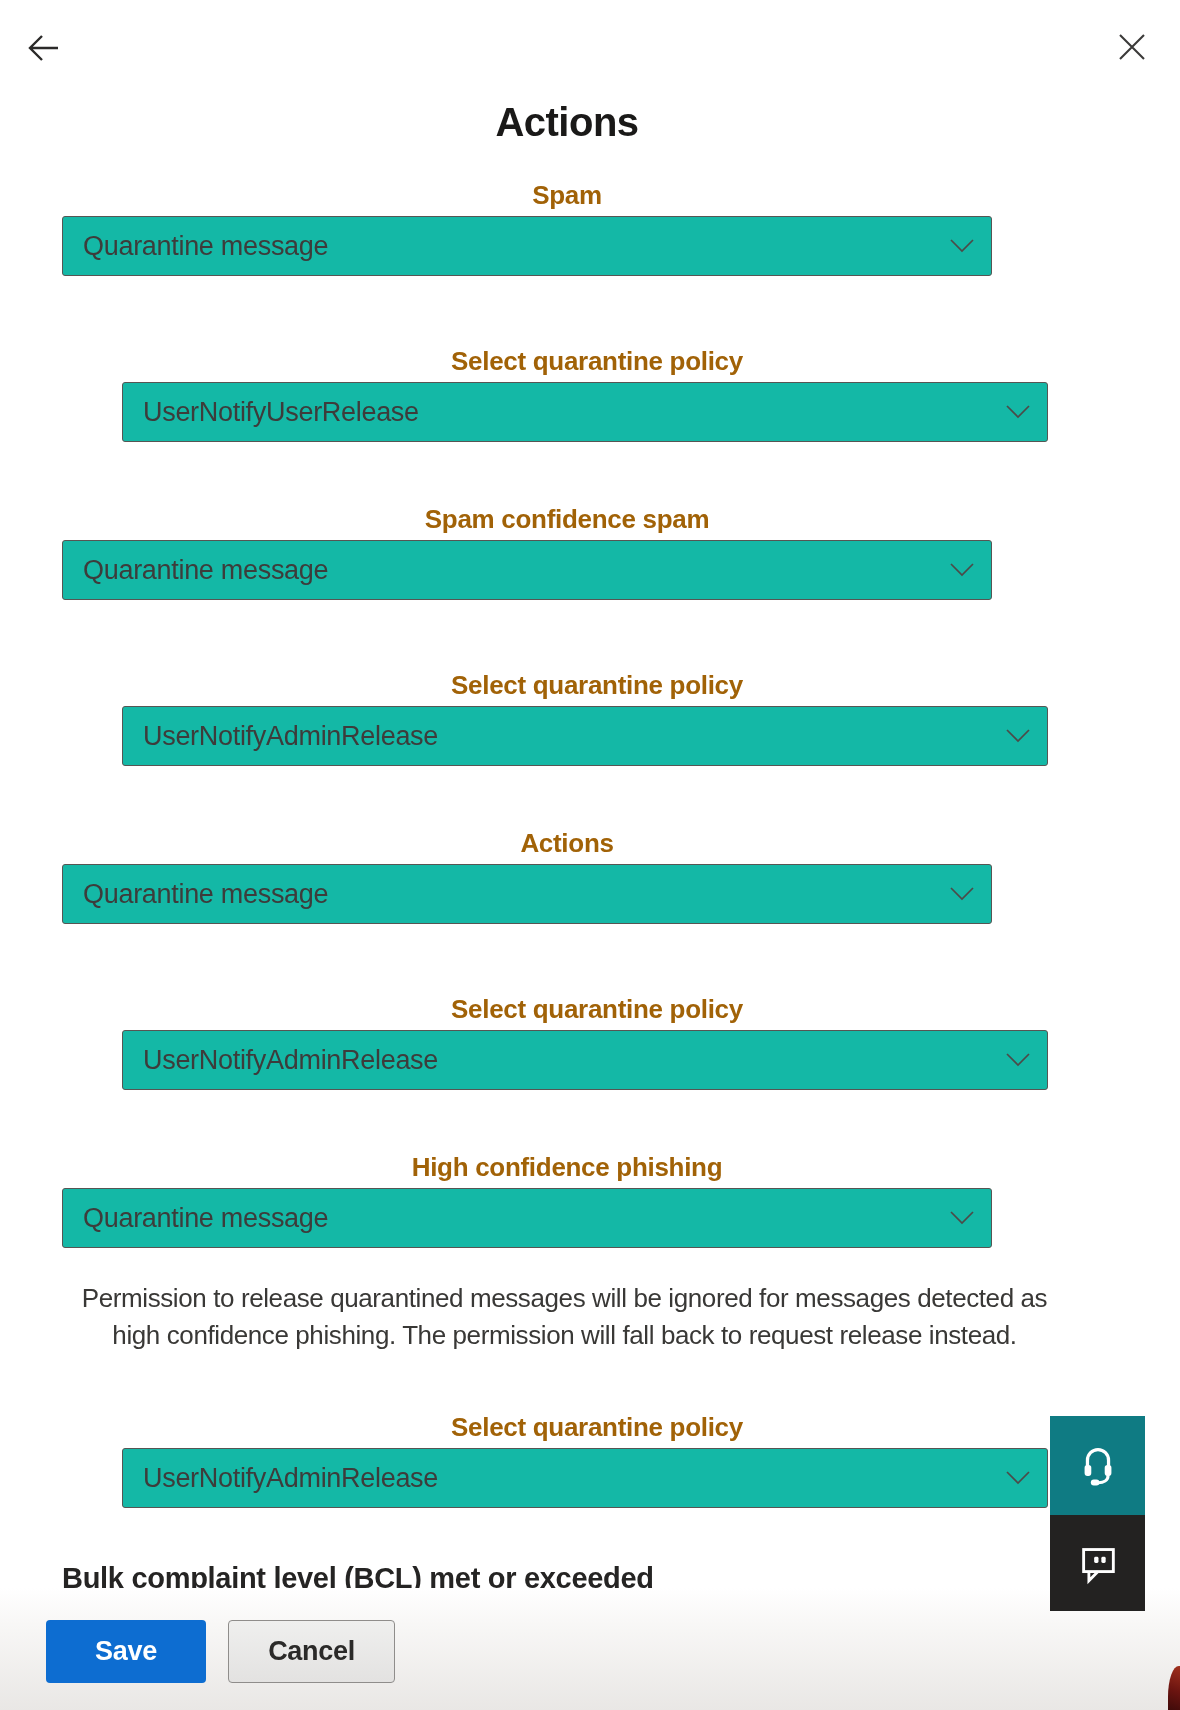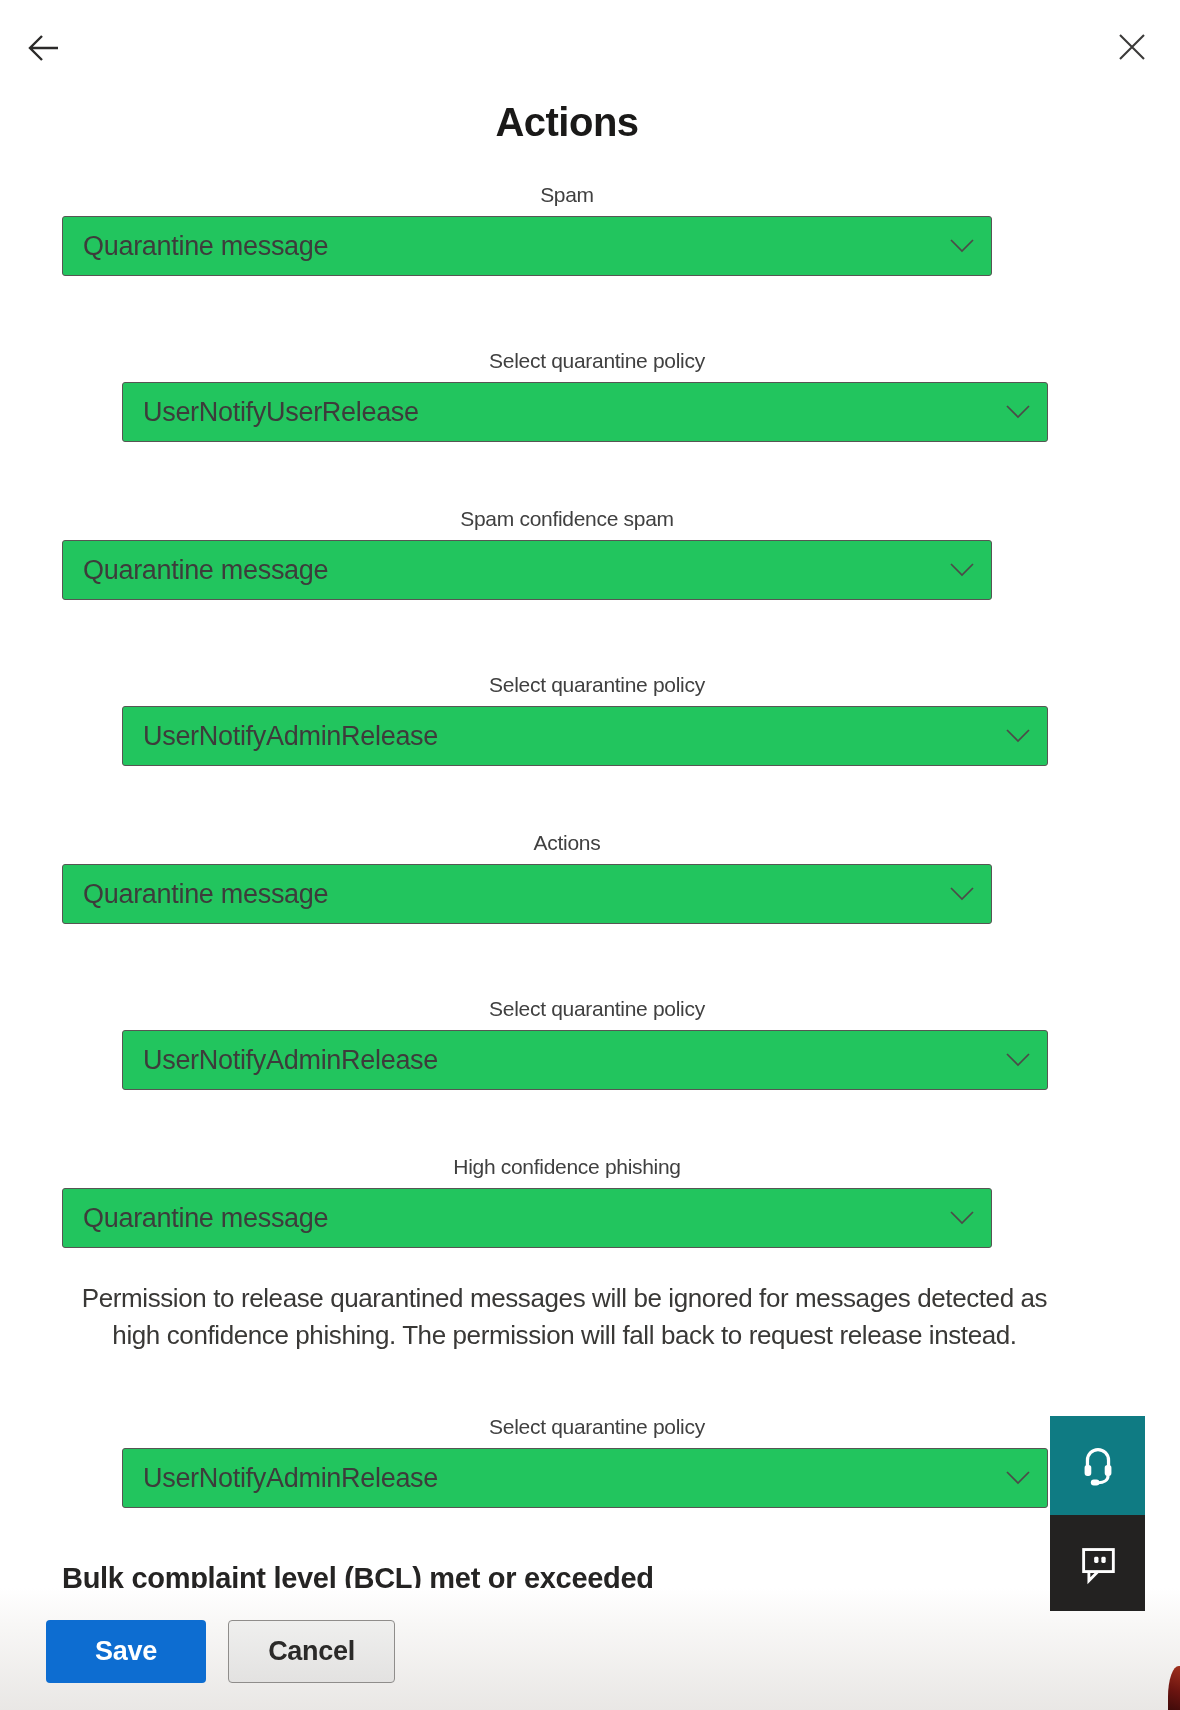--- a/index.html
+++ b/index.html
@@ -9,22 +9,22 @@
 
   
   .nav-btn { position:absolute; background:transparent; border:none; cursor:pointer; padding:0; line-height:0; }
   .back-btn { left:22px; top:28px; width:42px; height:40px; }
   .close-btn { left:1112px; top:28px; width:40px; height:38px; }
 
   
   .content { position:absolute; left:62px; top:100px; width:1010px;text-align:center; }
   .page-title { font-size:40px; line-height:44px; font-weight:700; color:#1a1918; letter-spacing:-0.5px; margin-bottom:36px; }
 
-  .field-label { font-size:21px; line-height:30px; font-weight:400; color:#404040; letter-spacing:-0.3px; margin-bottom:6px; }
-  .combo { position:relative; width:930px; height:60px; border:1.5px solid #575553; border-radius:3px; background:#22c55e; cursor:pointer; }
+  .field-label { font-size:26px; line-height:30px; font-weight:700; color:#a16207; letter-spacing:-0.3px; margin-bottom:6px; }
+  .combo { position:relative; width:930px; height:60px; border:1.5px solid #575553; border-radius:3px; background:#14b8a6; cursor:pointer; }
   .combo .val { position:absolute; left:20px; top:0; height:100%; display:flex; align-items:center;
                 font-size:27px; color:#3d3c3b; letter-spacing:-0.3px; }
   .combo .chev { position:absolute; right:16px; top:50%; transform:translateY(-50%); line-height:0; }
 
   .policy-group { margin-top:70px; margin-left:60px; }
   .policy-group .combo { width:926px;text-decoration:underline; }
   .section { margin-bottom:62px; }
   .section-last .policy-group { margin-top:58px; }
 
   .note { margin-top:32px; width:1005px; font-size:26px; line-height:37px; color:#39383 6; color:#393836; letter-spacing:-0.4px; }

